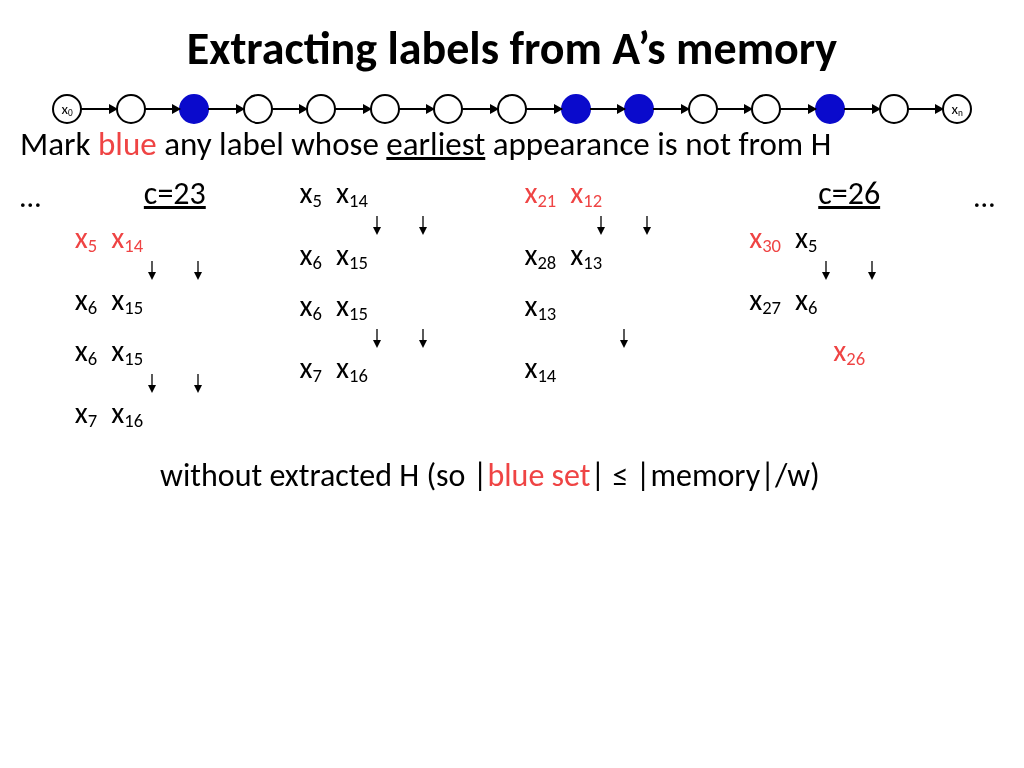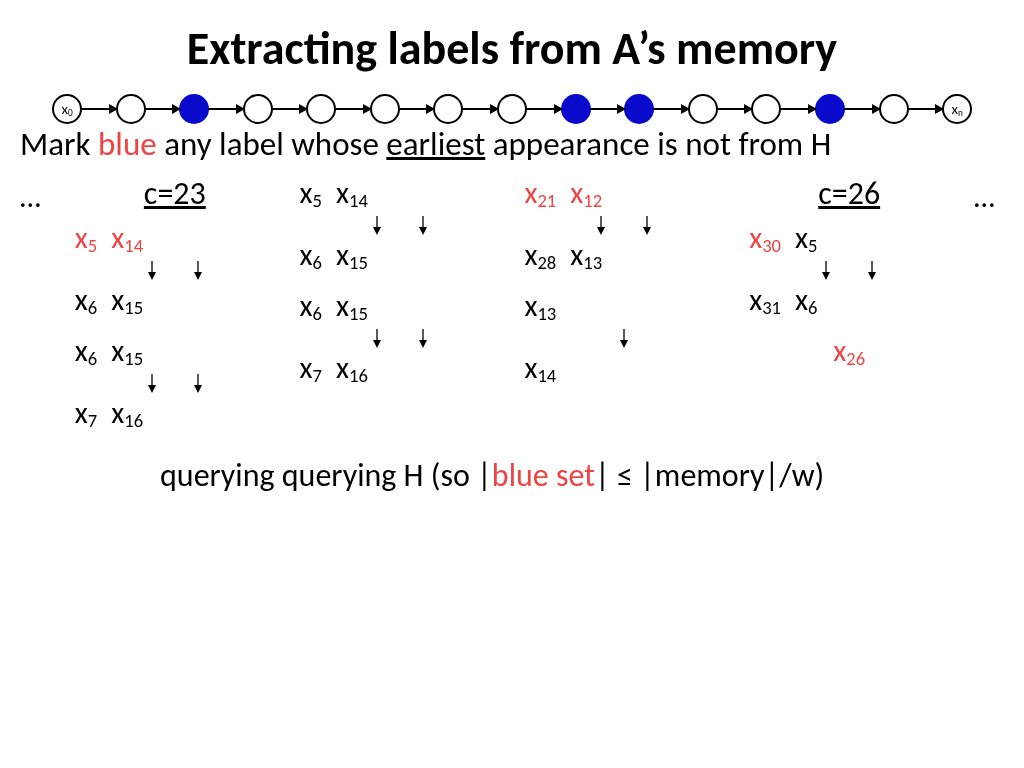--- a/index.html
+++ b/index.html
@@ -323,26 +323,26 @@
             </svg>
           </span>
           <span class="darrow">
             <svg width="12" height="22" viewBox="0 0 12 22">
               <line x1="6" y1="2" x2="6" y2="15" stroke="black" stroke-width="1.3"></line>
               <polygon points="6,21 2,13 10,13" fill="black"></polygon>
             </svg>
           </span>
         </div>
         <div class="pair-row">
-          <span class="xitem">x<sub>31</sub></span>
+          <span class="xitem">x<sub>27</sub></span>
           <span class="xitem">x<sub>6</sub></span>
         </div>
       </div>
       <div class="single-center"><span class="xitem blue">x<sub>26</sub></span></div>
     </div>
     <div class="ellipsis">…</div>
   </div>
 
 <div class="lemma">
   <div class="lemma-indent">
-    <span>querying querying H (so |</span><span class="blue">blue set</span><span>| ≤ |memory|/w)</span>
+    <span>without extracted H (so |</span><span class="blue">blue set</span><span>| ≤ |memory|/w)</span>
   </div>
 </div>
 
 </body></html>

